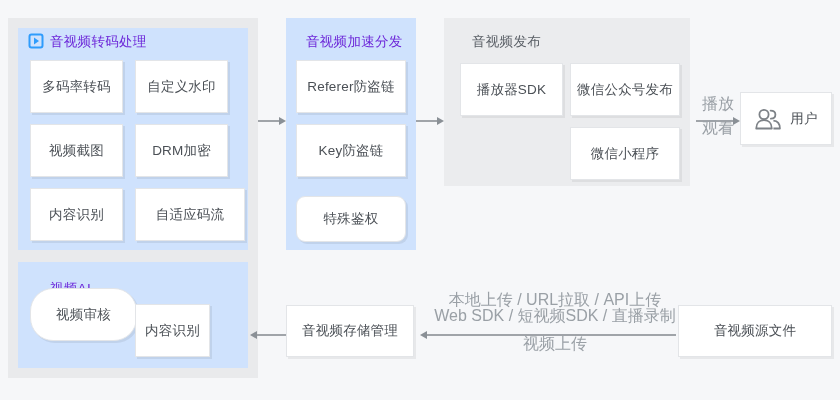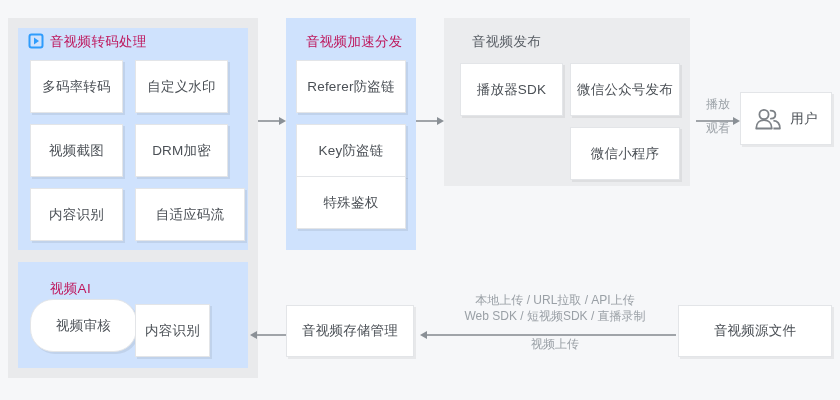--- a/index.html
+++ b/index.html
@@ -27,21 +27,21 @@
   }
 
   
   .panel-title{
     position:absolute;
     font-size:13.5px;
     line-height:18px;
     white-space:nowrap;
     letter-spacing:.3px;
   }
-  .panel-title.blue{color:#be185d;}
+  .panel-title.blue{color:#6d28d9;}
   .panel-title.gray{color:#5a5f66;text-align:right;}
 
   .title-icon{
     position:absolute;
     width:16px;height:16px;
   }
 
   
   .card{
     position:absolute;
@@ -57,21 +57,21 @@
   }
   .card.plain{box-shadow:2px 2px 0 rgba(0,0,0,0.06);}
 
   
   .arrow{position:absolute;}
 
   
   .label{
     position:absolute;
     color:#9aa0a6;
-    font-size:12px;
+    font-size:16px;
     line-height:16px;
     white-space:nowrap;
   }
   .label.center{text-align:center;}
 </style>
 </head>
 <body>
 
 <div class="canvas">
 
@@ -92,37 +92,37 @@
   <div class="card" style="left:135px;top:60px;width:93px;height:53px;">自定义水印</div>
   <div class="card" style="left:30px;top:124px;width:93px;height:53px;">视频截图</div>
   <div class="card" style="left:135px;top:124px;width:93px;height:53px;">DRM加密</div>
   <div class="card" style="left:30px;top:188px;width:93px;height:53px;">内容识别</div>
   <div class="card" style="left:135px;top:188px;width:110px;height:53px;">自适应码流</div>
 
   <div class="blue-panel" style="left:18px;top:262px;width:230px;height:106px;">
   </div>
   <div class="panel-title blue" style="left:50px;top:280px;">视频AI</div>
 
-  <div class="card" style="left:30px;top:299px;width:107px;height:53px;border-radius:23px;">视频审核</div>
+  <div class="card" style="left:30px;top:288px;width:107px;height:53px;border-radius:23px;">视频审核</div>
   <div class="card" style="left:135px;top:304px;width:75px;height:53px;">内容识别</div>
 
   <span class="arrow" style="left:258px;top:112px;">
     <svg width="28" height="10" viewBox="0 0 28 10">
       <line x1="0" y1="5" x2="21" y2="5" stroke="#a0a4a9" stroke-width="2"></line>
       <polygon points="21,1 28,5 21,9" fill="#8a9096"></polygon>
     </svg>
   </span>
 
   <div class="blue-panel" style="left:286px;top:18px;width:130px;height:232px;">
   </div>
   <div class="panel-title blue" style="left:306px;top:33px;">音视频加速分发</div>
 
   <div class="card" style="left:296px;top:60px;width:110px;height:53px;">Referer防盗链</div>
   <div class="card" style="left:296px;top:124px;width:110px;height:53px;">Key防盗链</div>
-  <div class="card" style="left:296px;top:176px;width:110px;height:53px;">特殊鉴权</div>
+  <div class="card" style="left:296px;top:196px;width:110px;height:46px;border-radius:9px;">特殊鉴权</div>
 
   <span class="arrow" style="left:416px;top:112px;">
     <svg width="28" height="10" viewBox="0 0 28 10">
       <line x1="0" y1="5" x2="21" y2="5" stroke="#a0a4a9" stroke-width="2"></line>
       <polygon points="21,1 28,5 21,9" fill="#8a9096"></polygon>
     </svg>
   </span>
 
   <div class="gray-panel" style="left:444px;top:18px;width:246px;height:168px;">
   </div>

